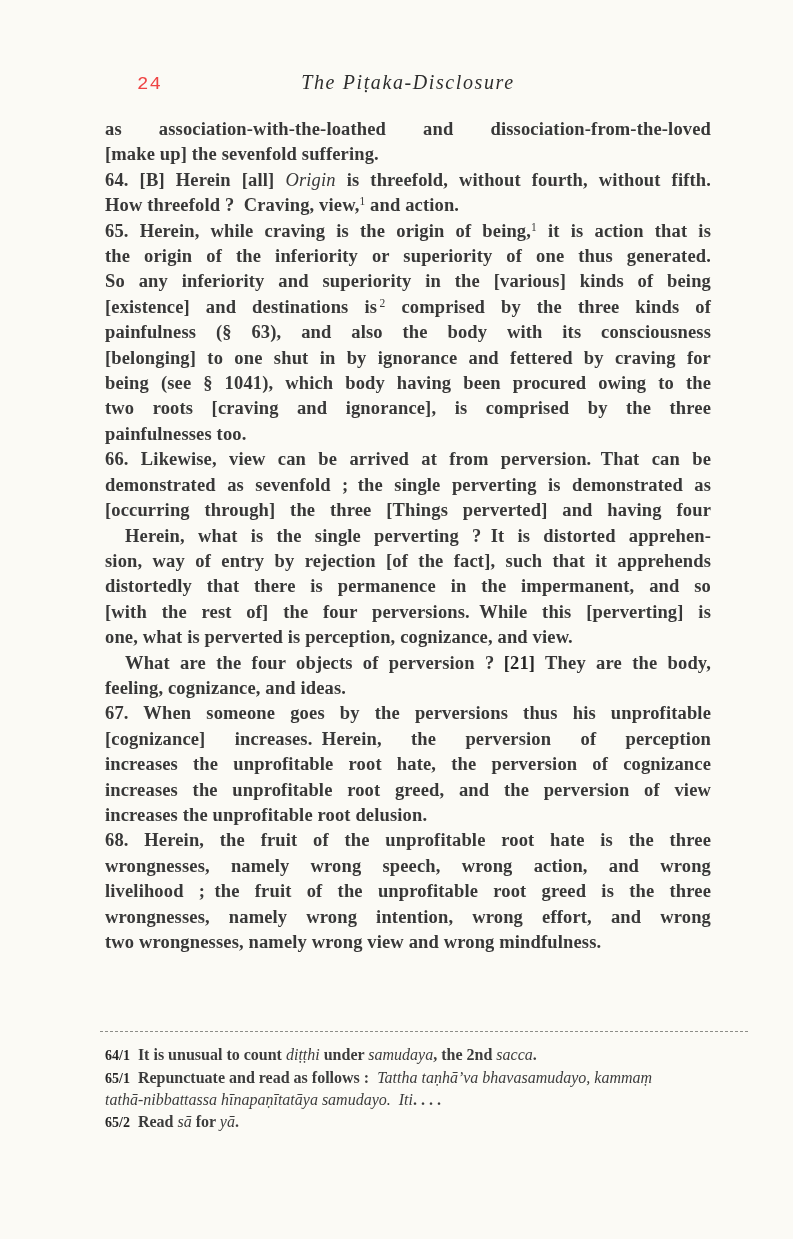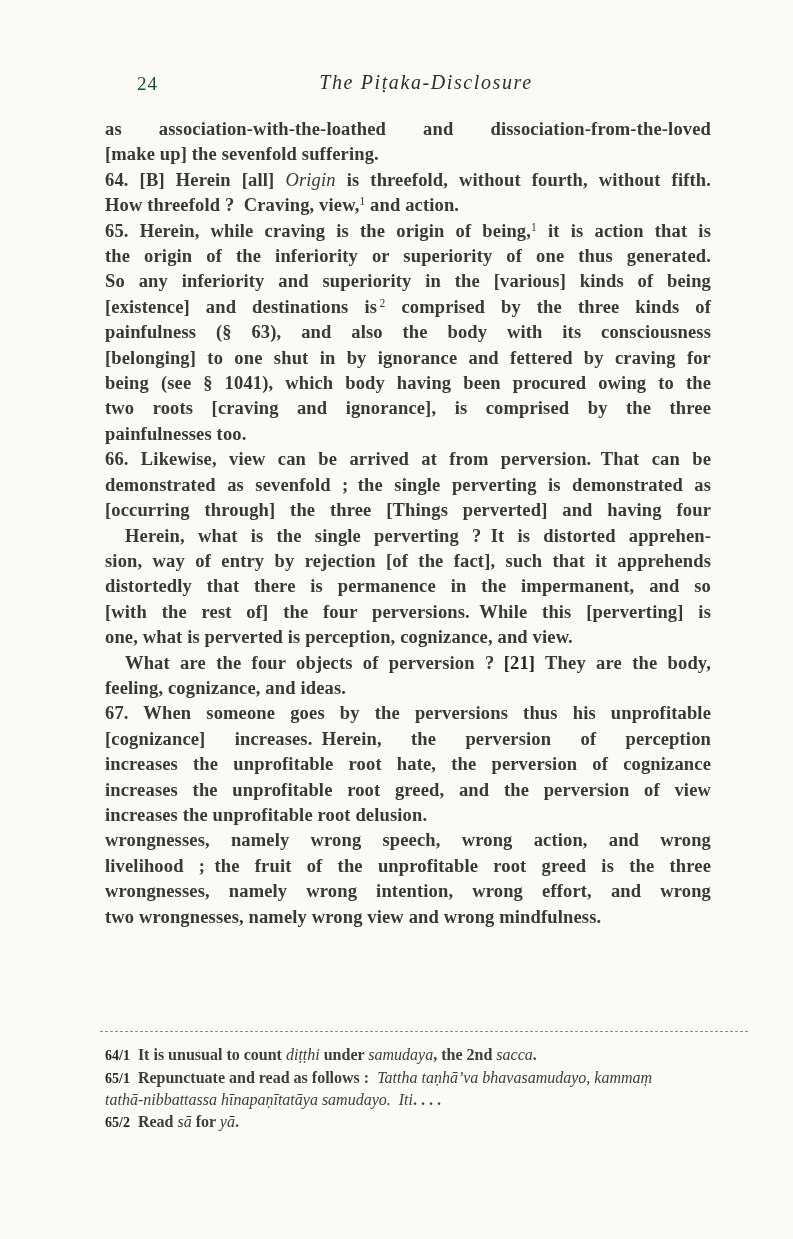--- a/index.html
+++ b/index.html
@@ -9,24 +9,24 @@
     font-family: "Liberation Serif", "DejaVu Serif", serif;
     color: #383838;
     position: relative;
     overflow: hidden;
   }
   .page { position: absolute; inset: 0; }
 
   
   .pagenum {
     position: absolute; left: 137px; top: 73px;
-    font-size: 19px; color: #14532d; letter-spacing: 1px;
+    font-size: 19px; color: #ef4444; letter-spacing: 1px; font-family: Liberation Mono, monospace;
   }
   .head-title-wrap {
-    position: absolute; left: 123px; top: 71px; width: 606px;
+    position: absolute; left: 105px; top: 71px; width: 606px;
     text-align: center;
   }
   .head-title {
     display: inline-block;
     font-style: italic; font-size: 20px; letter-spacing: 1.6px;
     color: #2e2e2e;
   }
 
   
   .text-column {
@@ -109,20 +109,21 @@
         <div class="line noj"><span class="s-n">feeling, cognizance, and ideas.</span></div>
       </div>
       <div class="para">
         <div class="line"><span class="s-n">67. When someone goes by the perversions thus his unprofitable</span></div>
         <div class="line"><span class="s-n">[cognizance] increases. Herein, the perversion of perception</span></div>
         <div class="line"><span class="s-n">increases the unprofitable root hate, the perversion of cognizance</span></div>
         <div class="line"><span class="s-n">increases the unprofitable root greed, and the perversion of view</span></div>
         <div class="line noj"><span class="s-n">increases the unprofitable root delusion.</span></div>
       </div>
       <div class="para">
+        <div class="line"><span class="s-n">68. Herein, the fruit of the unprofitable root hate is the three</span></div>
         <div class="line"><span class="s-n">wrongnesses, namely wrong speech, wrong action, and wrong</span></div>
         <div class="line"><span class="s-n">livelihood ; the fruit of the unprofitable root greed is the three</span></div>
         <div class="line"><span class="s-n">wrongnesses, namely wrong intention, wrong effort, and wrong</span></div>
         <div class="line noj"><span class="s-n">two wrongnesses, namely wrong view and wrong mindfulness.</span></div>
       </div>
     </div>
 
   <div class="fn-rule"></div>
 
   <div class="fn-block" id="footnotes-container">

